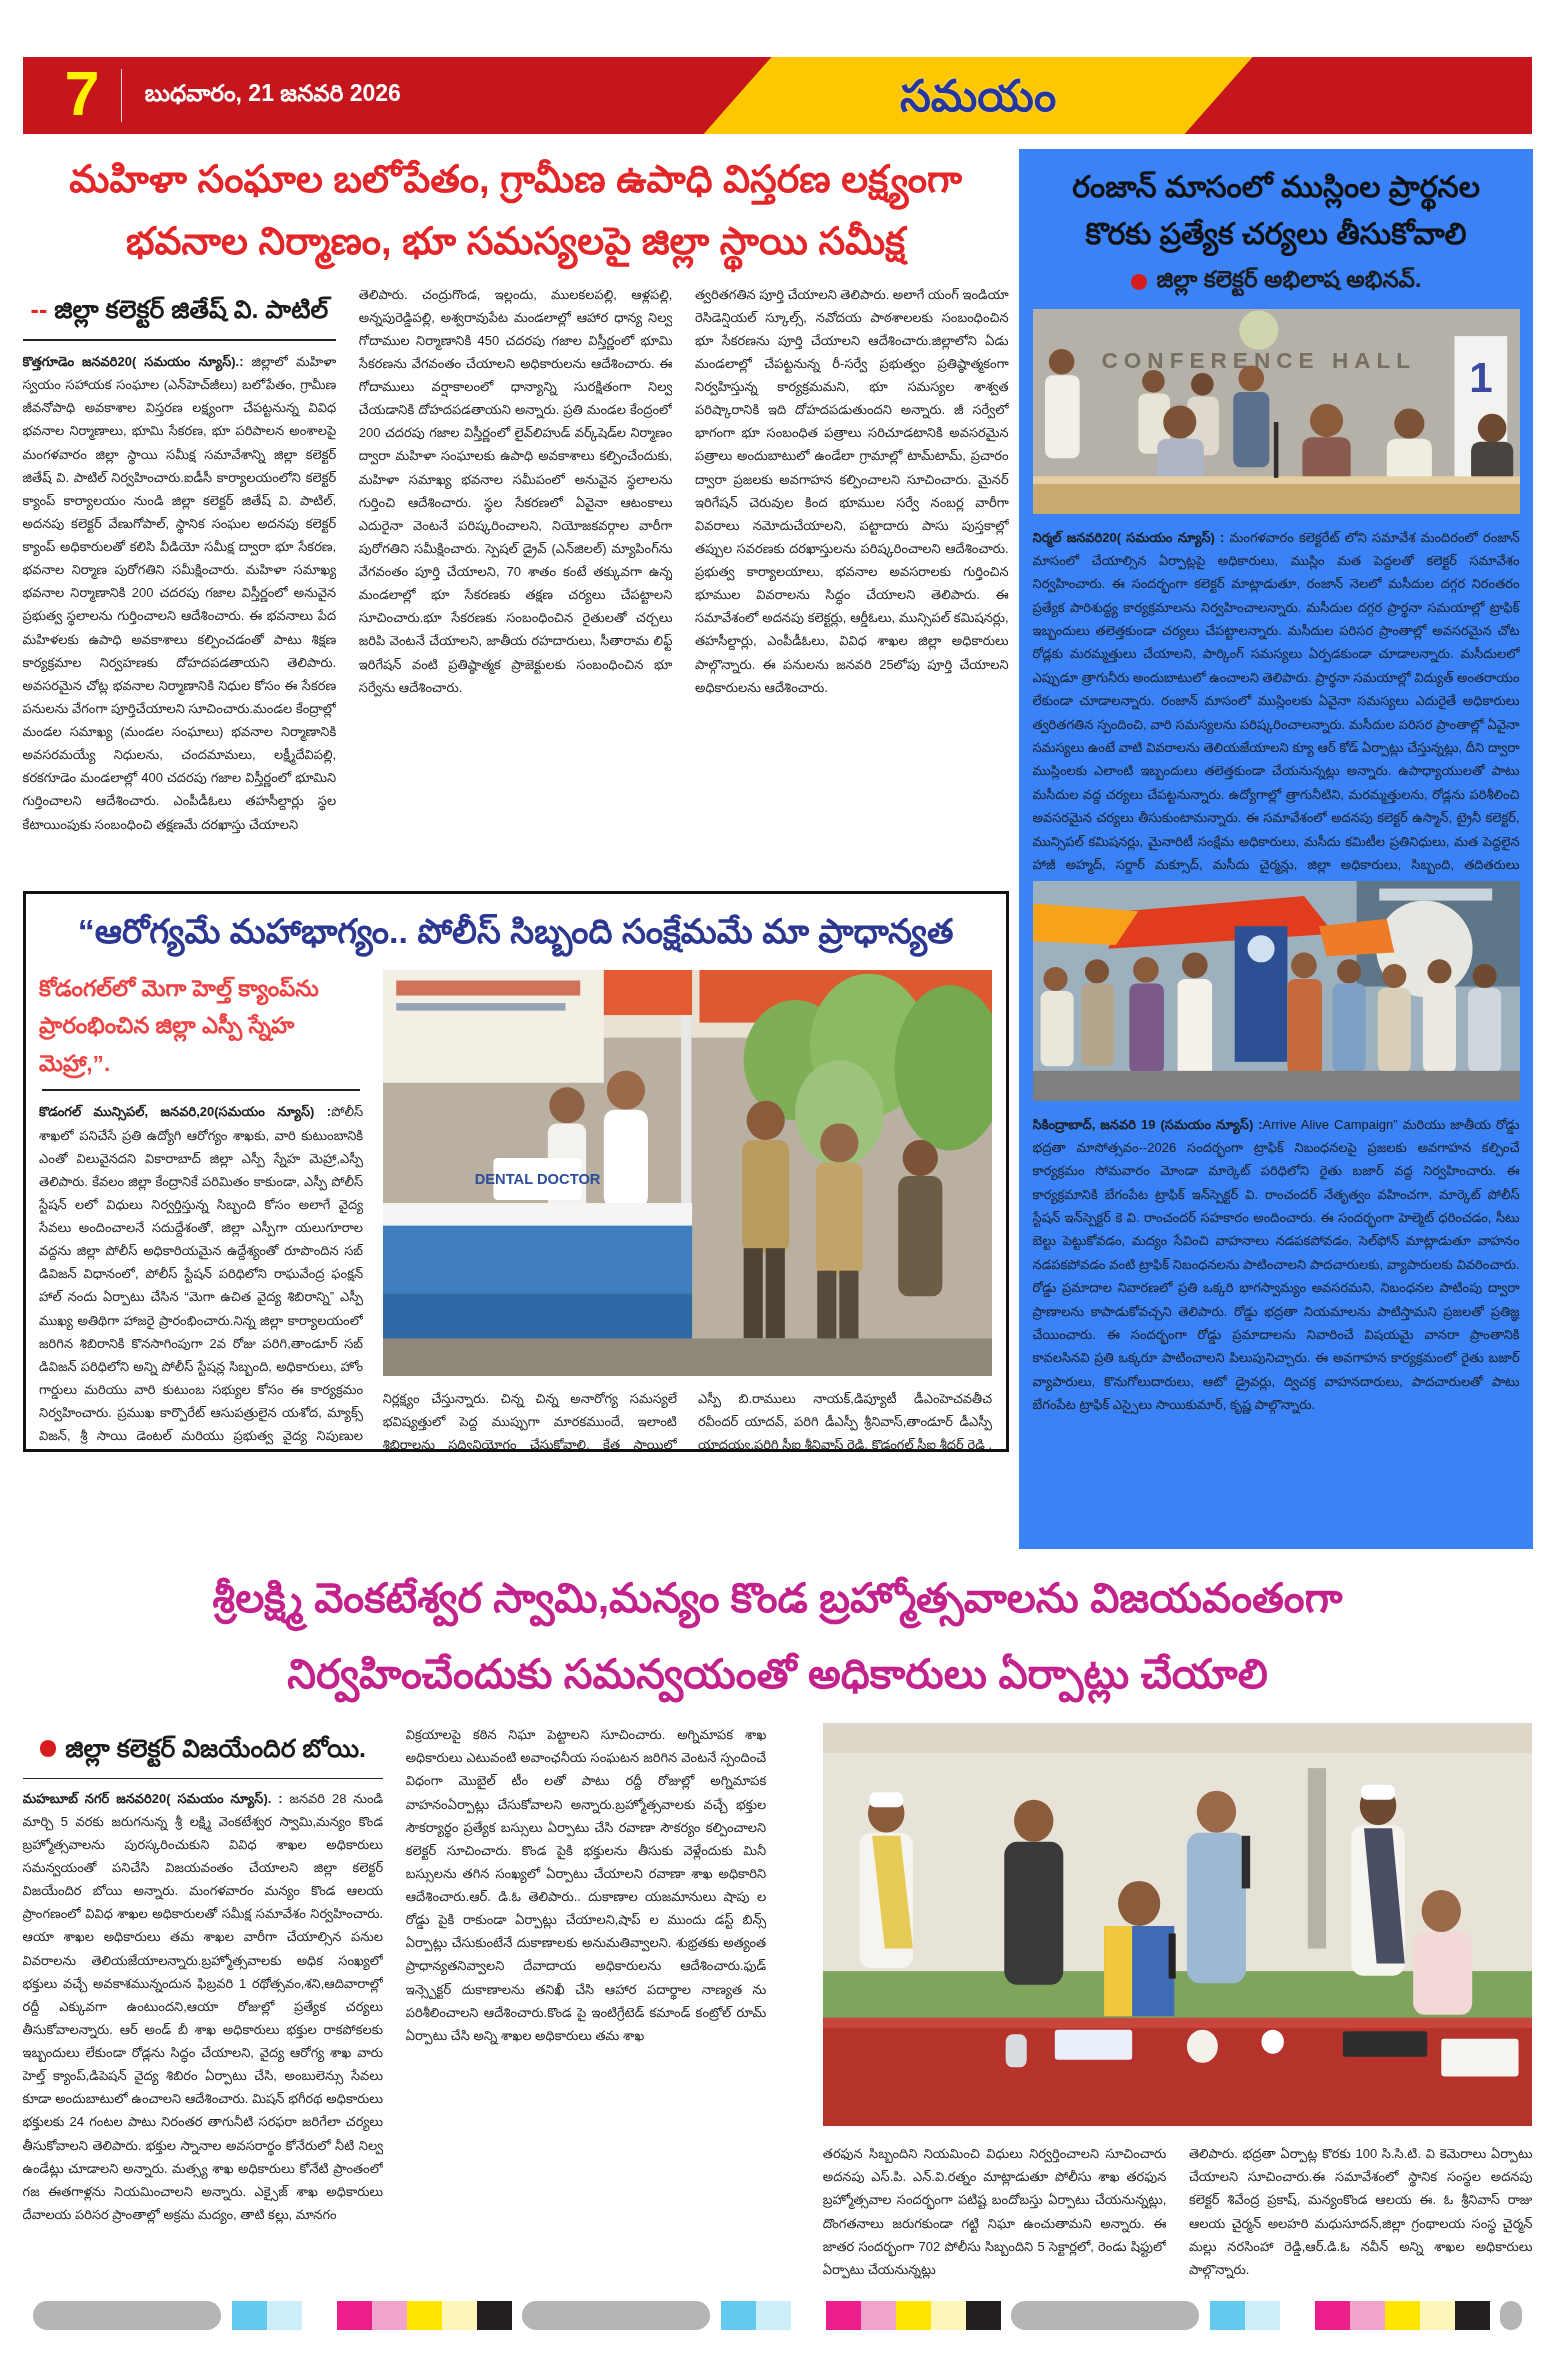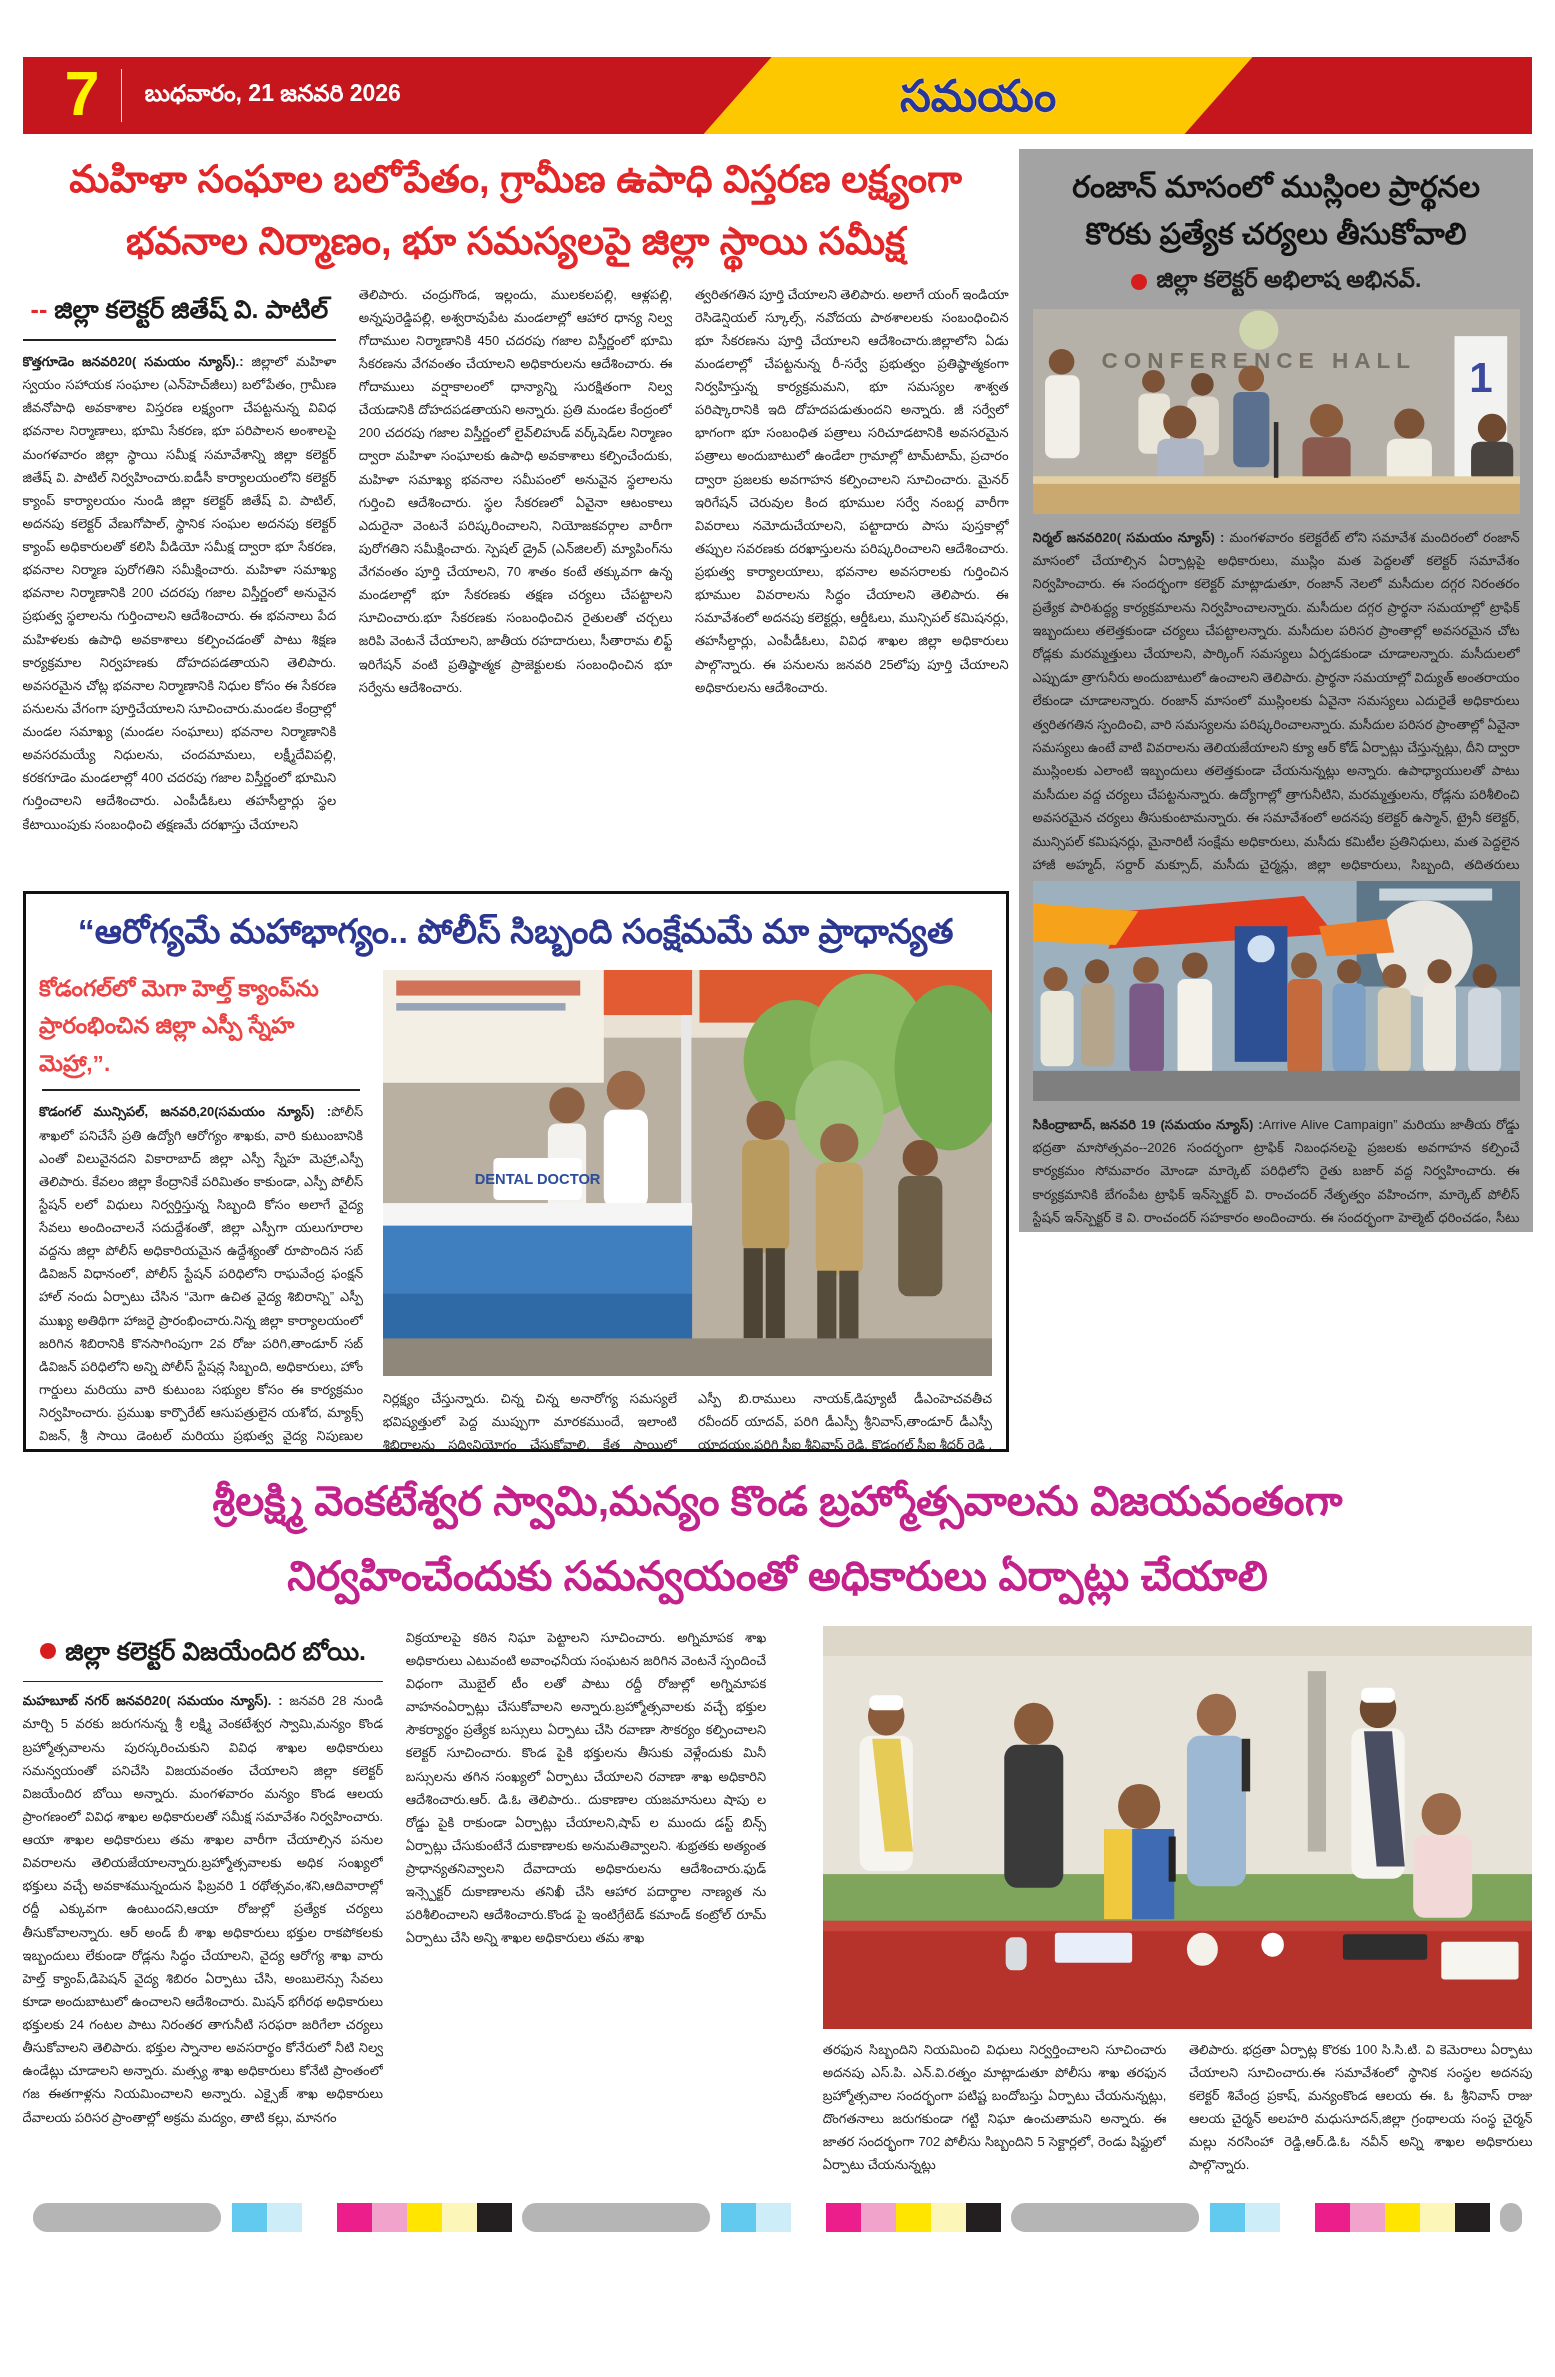--- a/index.html
+++ b/index.html
@@ -31,35 +31,35 @@
   .quote-head{color:#2b3790;font-weight:bold;font-size:34px;text-align:center;line-height:1.5;}
   .qb-grid{display:grid;grid-template-columns:324px 1fr;gap:19.6px;margin-top:13.5px;height:587px;overflow:hidden;}
   .qb-left{overflow:hidden;text-align:justify;font-size:13px;line-height:1.78;}
   .subhead-red{color:#ef4444;font-weight:bold;font-size:22.6px;line-height:1.65;text-align:left;margin-bottom:7.5px;}
   .subhead-rule{border-bottom:2.3px solid #222;margin:0 3px 9px 3px;}
   .qb-right{display:flex;flex-direction:column;gap:10.5px;overflow:hidden;}
   .qb-photo{width:100%;height:406px;}
   .qb-cols{display:flex;gap:21px;flex:1;overflow:hidden;}
   .qb-cols .col{font-size:13px;}
   
-  .peach{background:#a3a3a3;height:1083px;box-sizing:border-box;padding:15px 13.5px;overflow:hidden;}
+  .peach{background:#3b82f6;height:1400px;box-sizing:border-box;padding:15px 13.5px;overflow:hidden;}
   .ram-head{color:#111111;font-weight:bold;font-size:30px;line-height:1.55;text-align:center;}
   .ram-byline{display:flex;align-items:center;justify-content:center;gap:9px;font-weight:bold;font-size:23px;margin:9px 0 10.5px 0;}
   .dot{width:16.6px;height:16.6px;border-radius:50%;background:#d61c1c;flex:0 0 auto;}
   .panel-photo{width:100%;height:205px;}
   .panel-body{text-align:justify;font-size:13px;line-height:1.8;margin-top:9px;overflow:hidden;}
   .road-head{color:#111111;font-weight:bold;font-size:31px;text-align:center;margin:12px 0 10.5px 0;}
   .photo2{width:100%;height:220px;}
   
   .bottom-head{color:#c3218c;font-weight:bold;font-size:41px;line-height:1.85;text-align:center;margin-top:12px;}
   .bot-grid{display:grid;grid-template-columns:repeat(4,1fr);gap:22.6px;margin-top:10.5px;height:558px;overflow:hidden;}
   .bot-col{text-align:justify;font-size:13px;line-height:1.78;overflow:hidden;}
   .byline2{font-size:25px;font-weight:bold;display:flex;align-items:center;gap:9px;justify-content:center;
            padding:3px 0 7.5px 0;border-bottom:1.5px solid #222;margin-bottom:7.5px;}
-  .photo-block{grid-column:3/5;display:flex;flex-direction:column;gap:9px;overflow:hidden;padding-left:34px;}
+  .photo-block{grid-column:3/5;display:flex;flex-direction:column;gap:16px;overflow:hidden;padding-left:34px;}
   .bot-photo{width:100%;height:403px;}
   .under-photo{display:flex;gap:22.6px;flex:1;overflow:hidden;}
   .under-photo .col{font-size:13px;}
   
   .calbar{margin-top:19.6px;height:29px;display:flex;align-items:stretch;gap:0;}
   .calbar .pill{background:#b5b5b5;border-radius:14.3px;width:188px;flex:0 0 auto;margin:0 10.5px;}
   .calbar .pill.end{flex:1 1 auto;width:auto;}
   .calbar .sw{width:35px;flex:0 0 auto;}
   svg text{font-family:"Liberation Sans",sans-serif;}
 </style>

